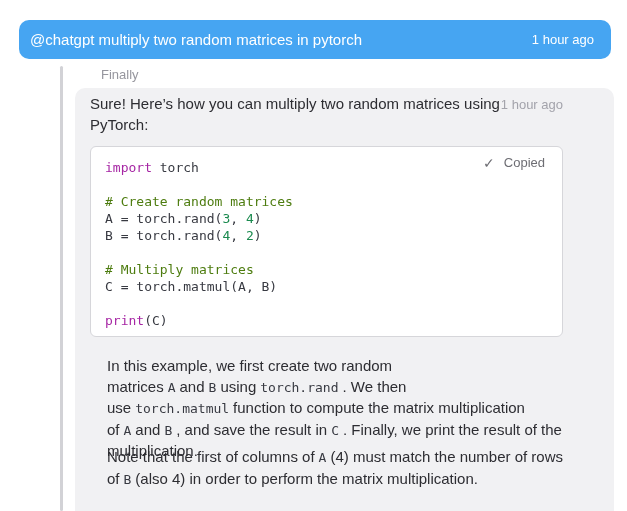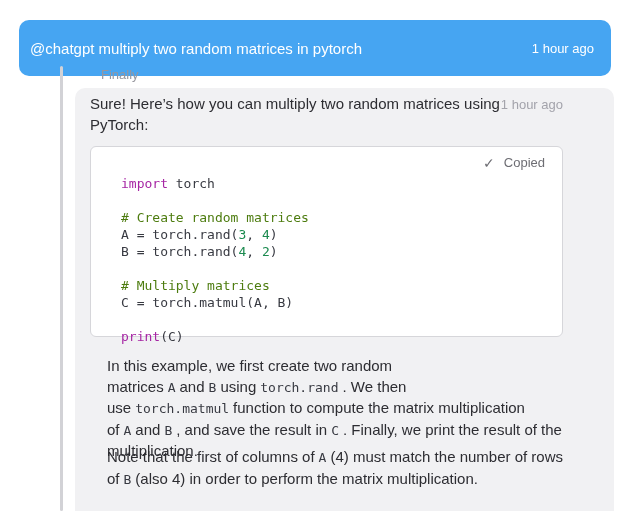--- a/index.html
+++ b/index.html
@@ -8,21 +8,21 @@
     width:627px; height:511px;
     position:relative;
     background:#ffffff;
     font-family:"Liberation Sans", sans-serif;
     overflow:hidden;
   }
 
   
   .query-bar {
     position:absolute; left:19px; top:20px;
-    width:592px; height:56px;
+    width:592px; height:39px;
     background:#46a5f2;
     border-radius:10px;
     display:flex; align-items:center;
     padding:0 17px 0 11px;
     color:#ffffff;
     cursor:pointer;
   }
   .query-text { font-size:15px; }
   .query-ts { margin-left:auto; font-size:13px; }
 
@@ -68,21 +68,21 @@
     border-radius:6px;
   }
   .copybtn {
     position:absolute; top:8px; right:17px;
     display:flex; align-items:center; gap:9px;
     font-size:13px; color:#6d6d73;
     cursor:pointer;
   }
   .check { font-size:14px; line-height:1; }
   pre.code-content {
-    margin:16px; padding:12px 16px 0 14px;
+    margin:0; padding:12px 16px 0 14px;
     font-family:"DejaVu Sans Mono", monospace;
     font-size:13px; line-height:17px;
     color:#383a42;
     white-space:pre;
   }
   .code-line { min-height:17px; }
   .tok-plain   { color:#383a42; }
   .tok-kw      { color:#a626a4; }
   .tok-comment { color:#4d7c0f; }
   .tok-num     { color:#1b8a4f; }

